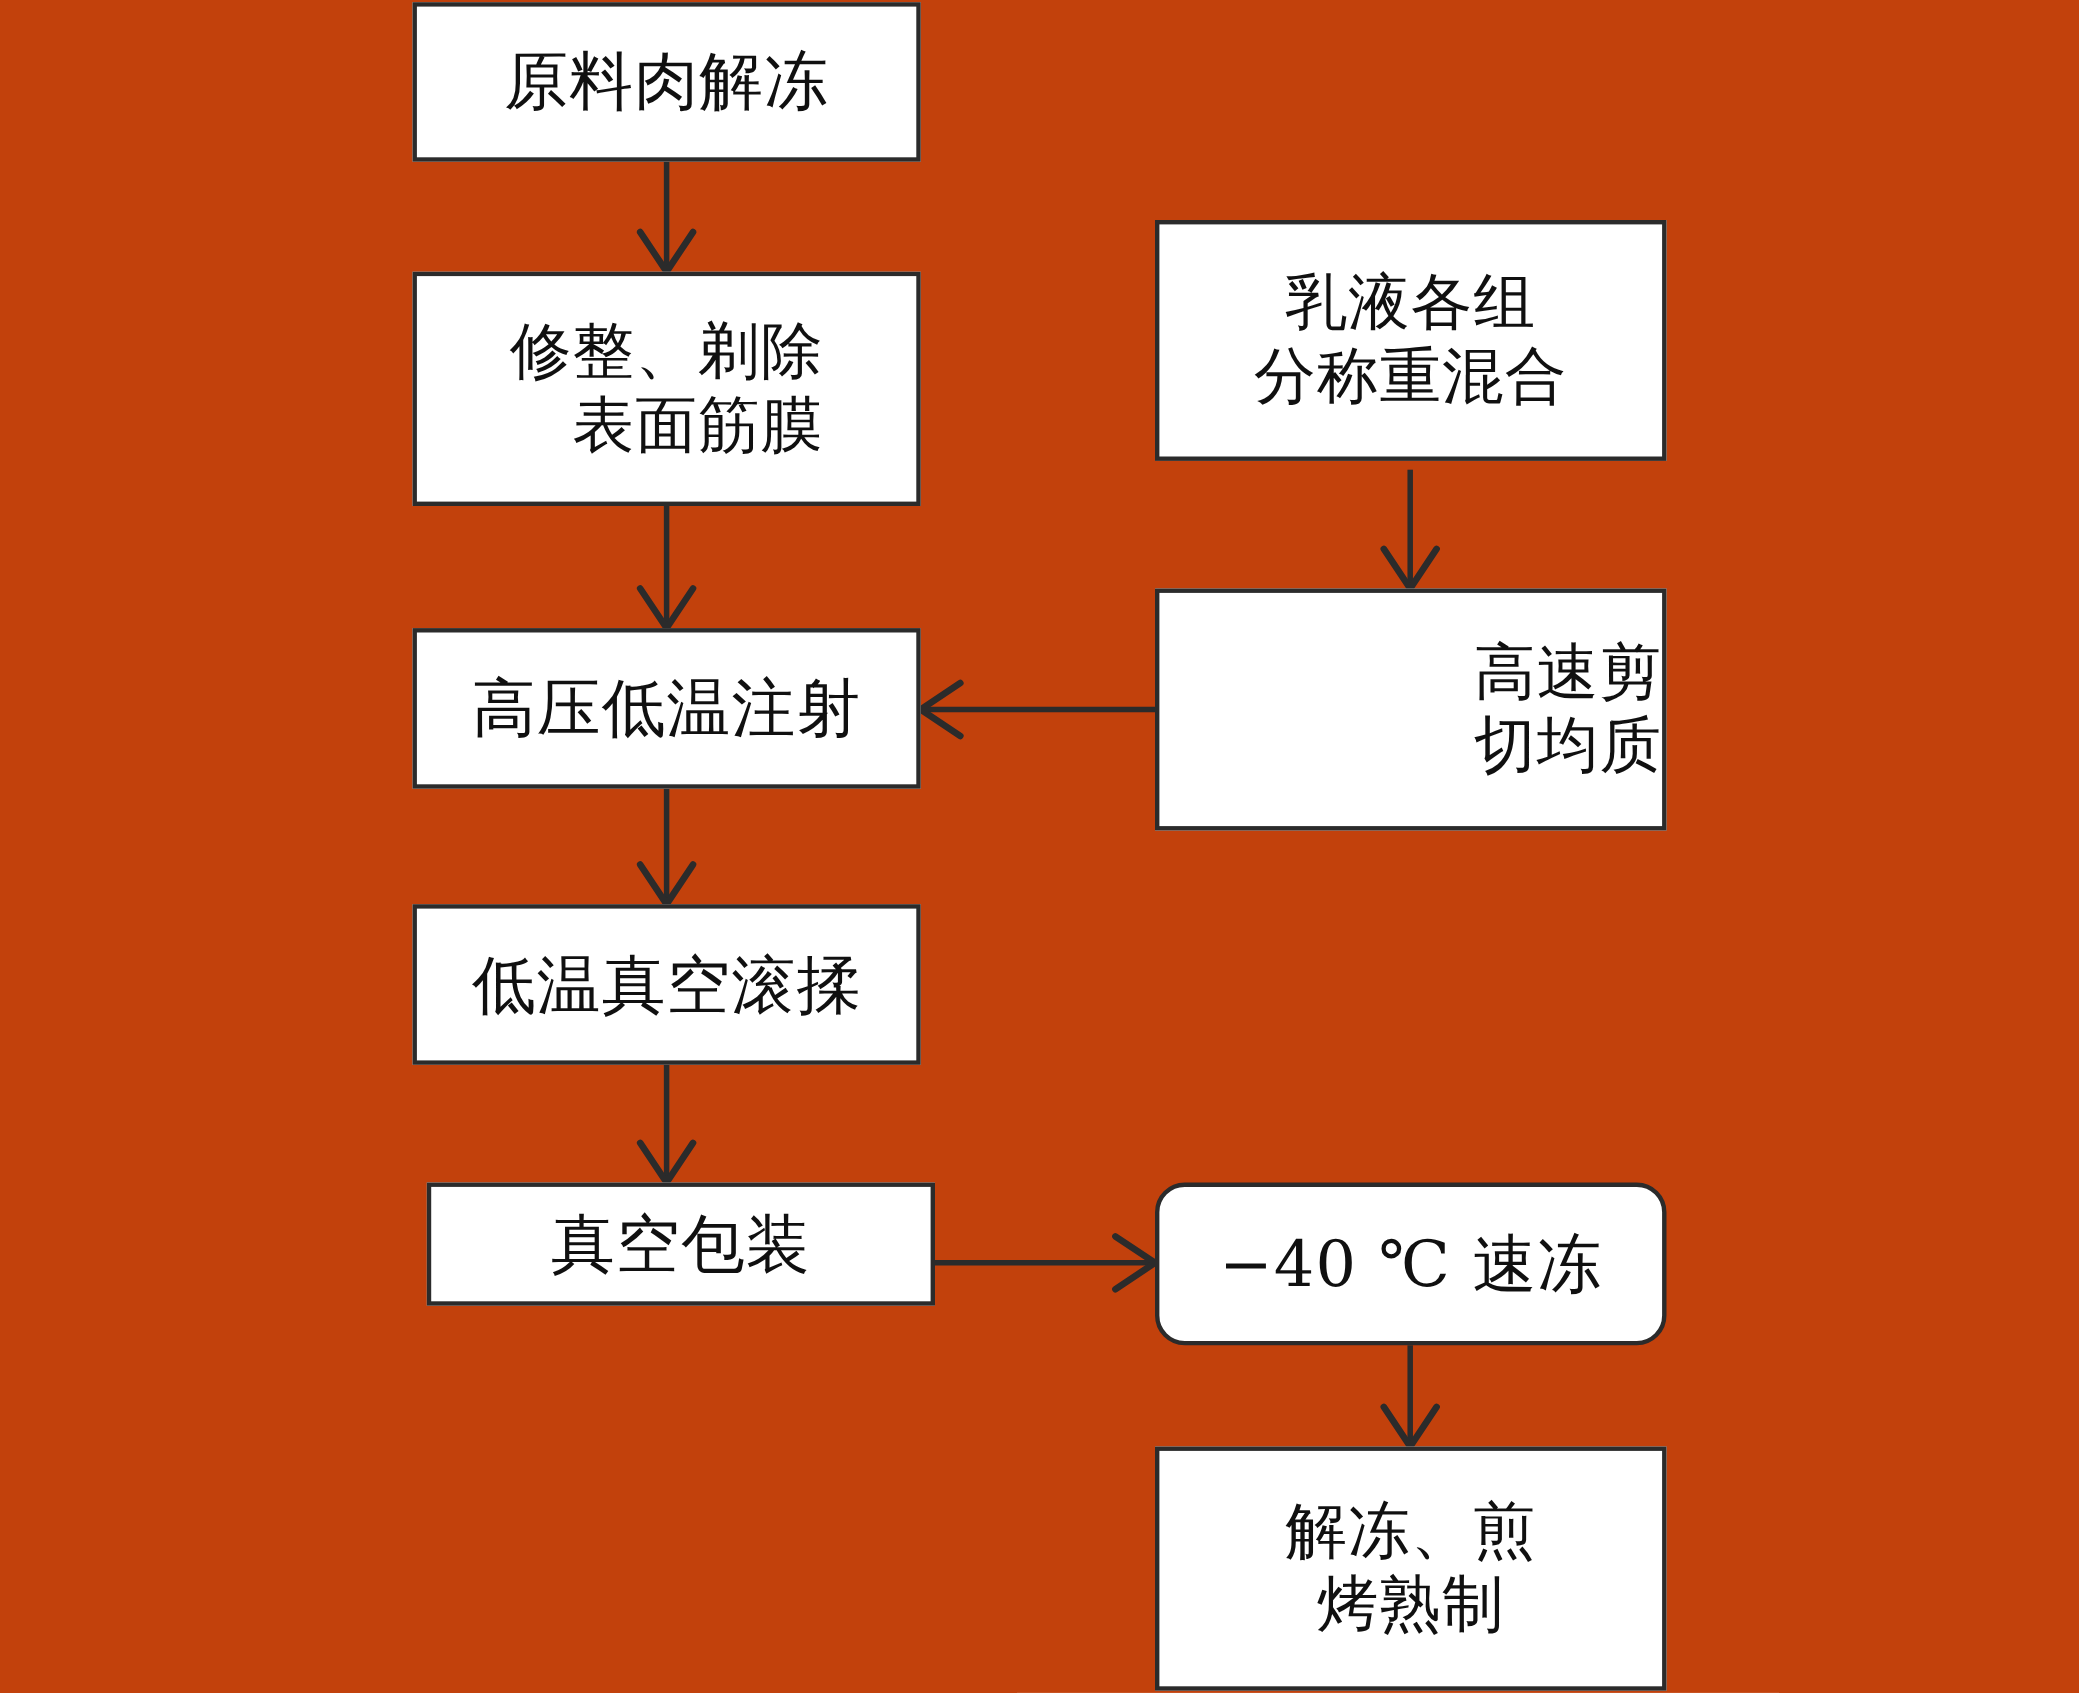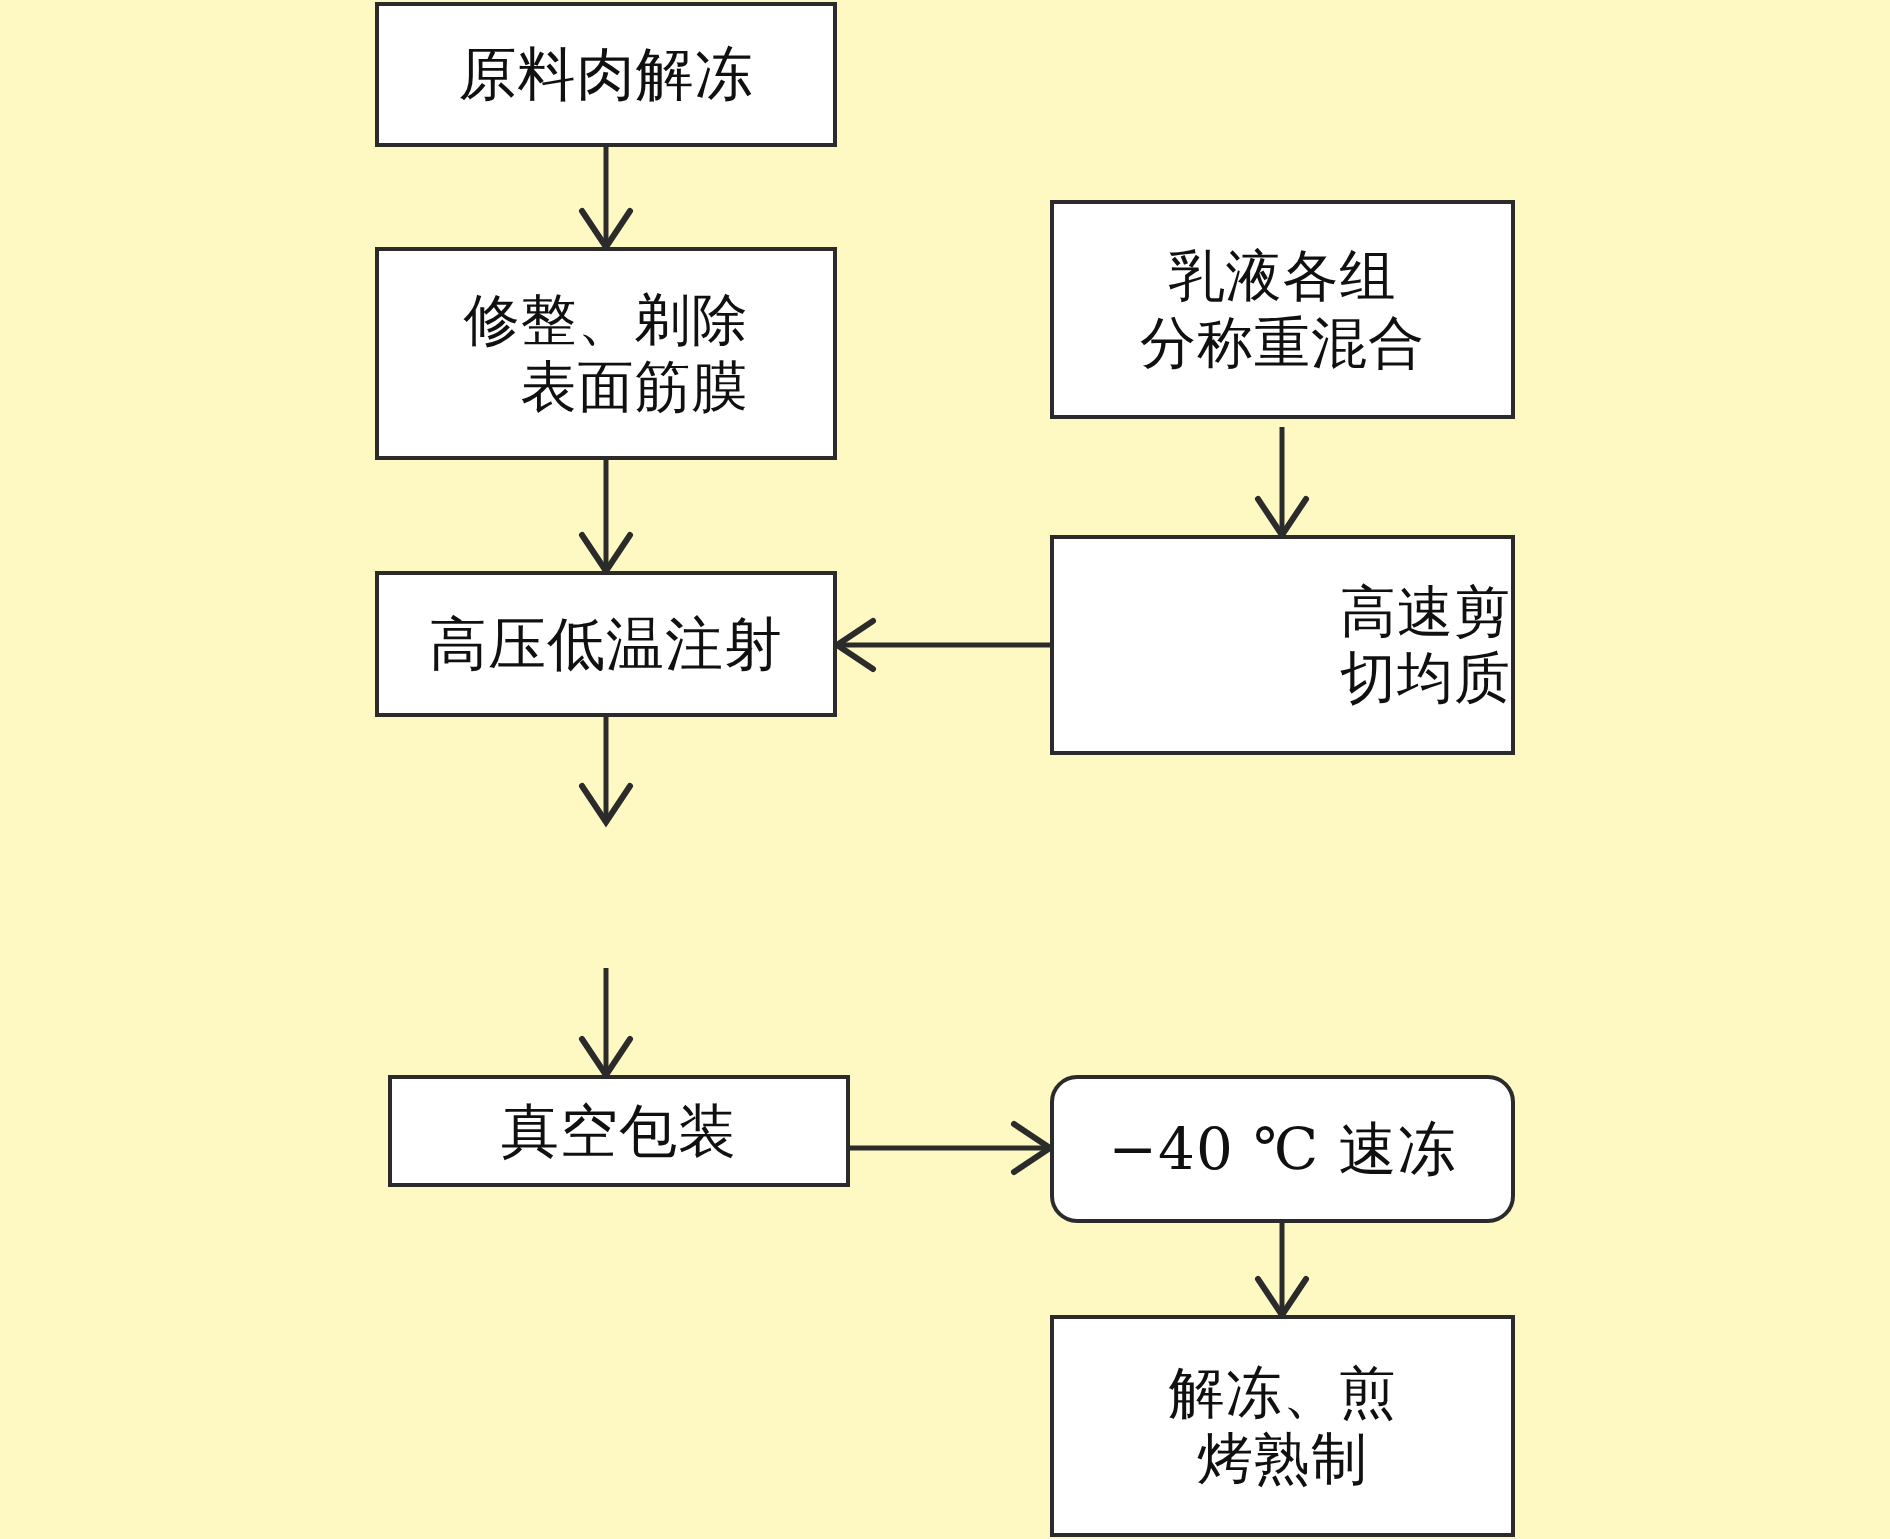--- a/index.html
+++ b/index.html
@@ -4,21 +4,21 @@
 <style>
   html, body {
     margin: 0;
     padding: 0;
     background: #ffffff;
   }
   #canvas {
     position: relative;
     width: 1890px;
     height: 1539px;
-    background: #fef9c3;
+    background: #c2410c;
     overflow: hidden;
     font-family: "DejaVu Serif", "Liberation Serif", serif;
   }
   .node {
     position: absolute;
     box-sizing: border-box;
     background: #ffffff;
     border: 4px solid #2b2b2b;
     display: flex;
     align-items: center;
@@ -117,20 +117,23 @@
 
   <div class="node twoline" style="left:1050px; top:535px; width:465px; height:220px;justify-content:flex-end;">
     <span>高速剪
 切均质</span>
   </div>
 
   <div class="node" style="left:375px; top:571px; width:462px; height:146px;">
     <span>高压低温注射</span>
   </div>
 
+  <div class="node" style="left:375px; top:822px; width:462px; height:146px;">
+    <span>低温真空滚揉</span>
+  </div>
 
   <div class="node" style="left:388px; top:1075px; width:462px; height:112px;">
     <span>真空包装</span>
   </div>
 
   <div class="node" style="left:1050px; top:1075px; width:465px; height:148px;border-radius:27px;">
     <span>−40 ℃ 速冻</span>
   </div>
 
   <div class="node twoline" style="left:1050px; top:1315px; width:465px; height:222px;">

